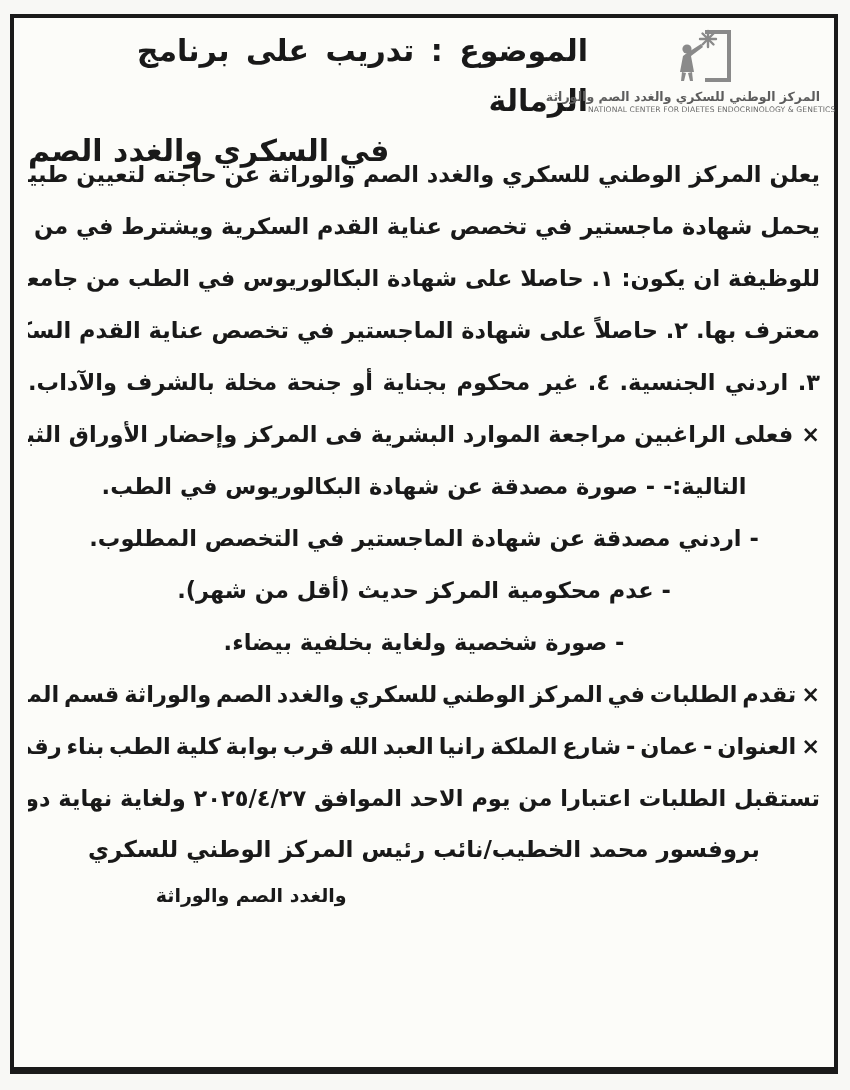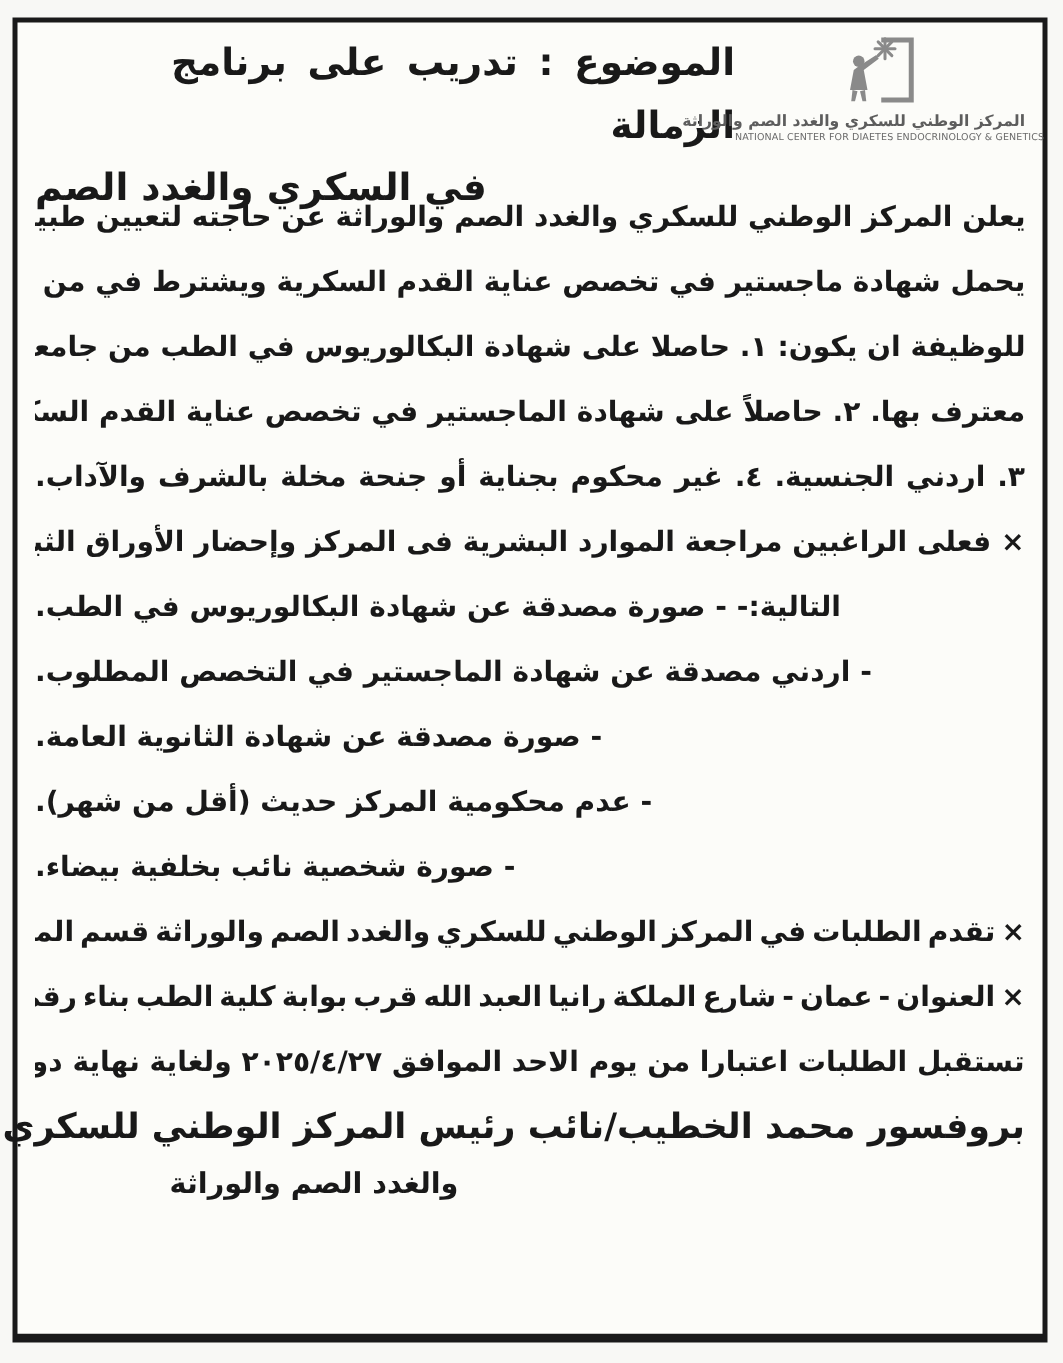--- a/index.html
+++ b/index.html
@@ -74,41 +74,41 @@
   
   .body-text{
     direction:rtl;
     margin-top:14px;
   }
   .line{
     font-weight:bold;
     font-size:22.5px;
     line-height:52px;
     height:52px;
-    text-align:left;
+    text-align:center;
     white-space:nowrap;
     overflow:hidden;
   }
   .jl{ text-align:justify; text-align-last:justify; }
   .tight{ word-spacing:-3px; }
   
   .signature{
     direction:rtl;
     margin-top:2px;
   }
   .sig-l1{
     font-weight:bold;
-    font-size:28px;
+    font-size:23px;
     line-height:46px;
-    text-align:left;
+    text-align:center;
     white-space:nowrap;
   }
   .sig-l2{
     font-weight:bold;
-    font-size:23px;
+    font-size:19px;
     line-height:46px;
     width:45%;
     margin-right:auto;
     margin-left:45px;
     text-align:center;
     white-space:nowrap;
   }
 </style>
 </head>
 <body>
@@ -147,23 +147,22 @@
 
     <div class="body-text">
       <div class="line jl">يعلن المركز الوطني للسكري والغدد الصم والوراثة عن حاجته لتعيين طبيب</div>
       <div class="line jl">يحمل شهادة ماجستير في تخصص عناية القدم السكرية ويشترط في من يتقدم</div>
       <div class="line jl">للوظيفة ان يكون: ١. حاصلا على شهادة البكالوريوس في الطب من جامعة</div>
       <div class="line jl">معترف بها. ٢. حاصلاً على شهادة الماجستير في تخصص عناية القدم السكرية.</div>
       <div class="line jl">٣. اردني الجنسية. ٤. غير محكوم بجناية أو جنحة مخلة بالشرف والآداب.</div>
       <div class="line jl">× فعلى الراغبين مراجعة الموارد البشرية فى المركز وإحضار الأوراق الثبوتية</div>
       <div class="line">التالية:- - صورة مصدقة عن شهادة البكالوريوس في الطب.</div>
       <div class="line">- اردني مصدقة عن شهادة الماجستير في التخصص المطلوب.</div>
-      <div class="line">- صورة مصدقة عن شهادة الثانوية العامة.</div>
       <div class="line">- عدم محكومية المركز حديث (أقل من شهر).</div>
-      <div class="line">- صورة شخصية نائب بخلفية بيضاء.</div>
+      <div class="line">- صورة شخصية ولغاية بخلفية بيضاء.</div>
       <div class="line tight">× تقدم الطلبات في المركز الوطني للسكري والغدد الصم والوراثة قسم الموارد البشرية.</div>
       <div class="line tight">× العنوان - عمان - شارع الملكة رانيا العبد الله قرب بوابة كلية الطب بناء رقم ٢١٢ .</div>
       <div class="line jl">تستقبل الطلبات اعتبارا من يوم الاحد الموافق ٢٠٢٥/٤/٢٧ ولغاية نهاية دوام يوم</div>
     </div>
 
     <div class="signature">
       <div class="sig-l1">بروفسور محمد الخطيب/نائب رئيس المركز الوطني للسكري</div>
       <div class="sig-l2">والغدد الصم والوراثة</div>
     </div>
 

